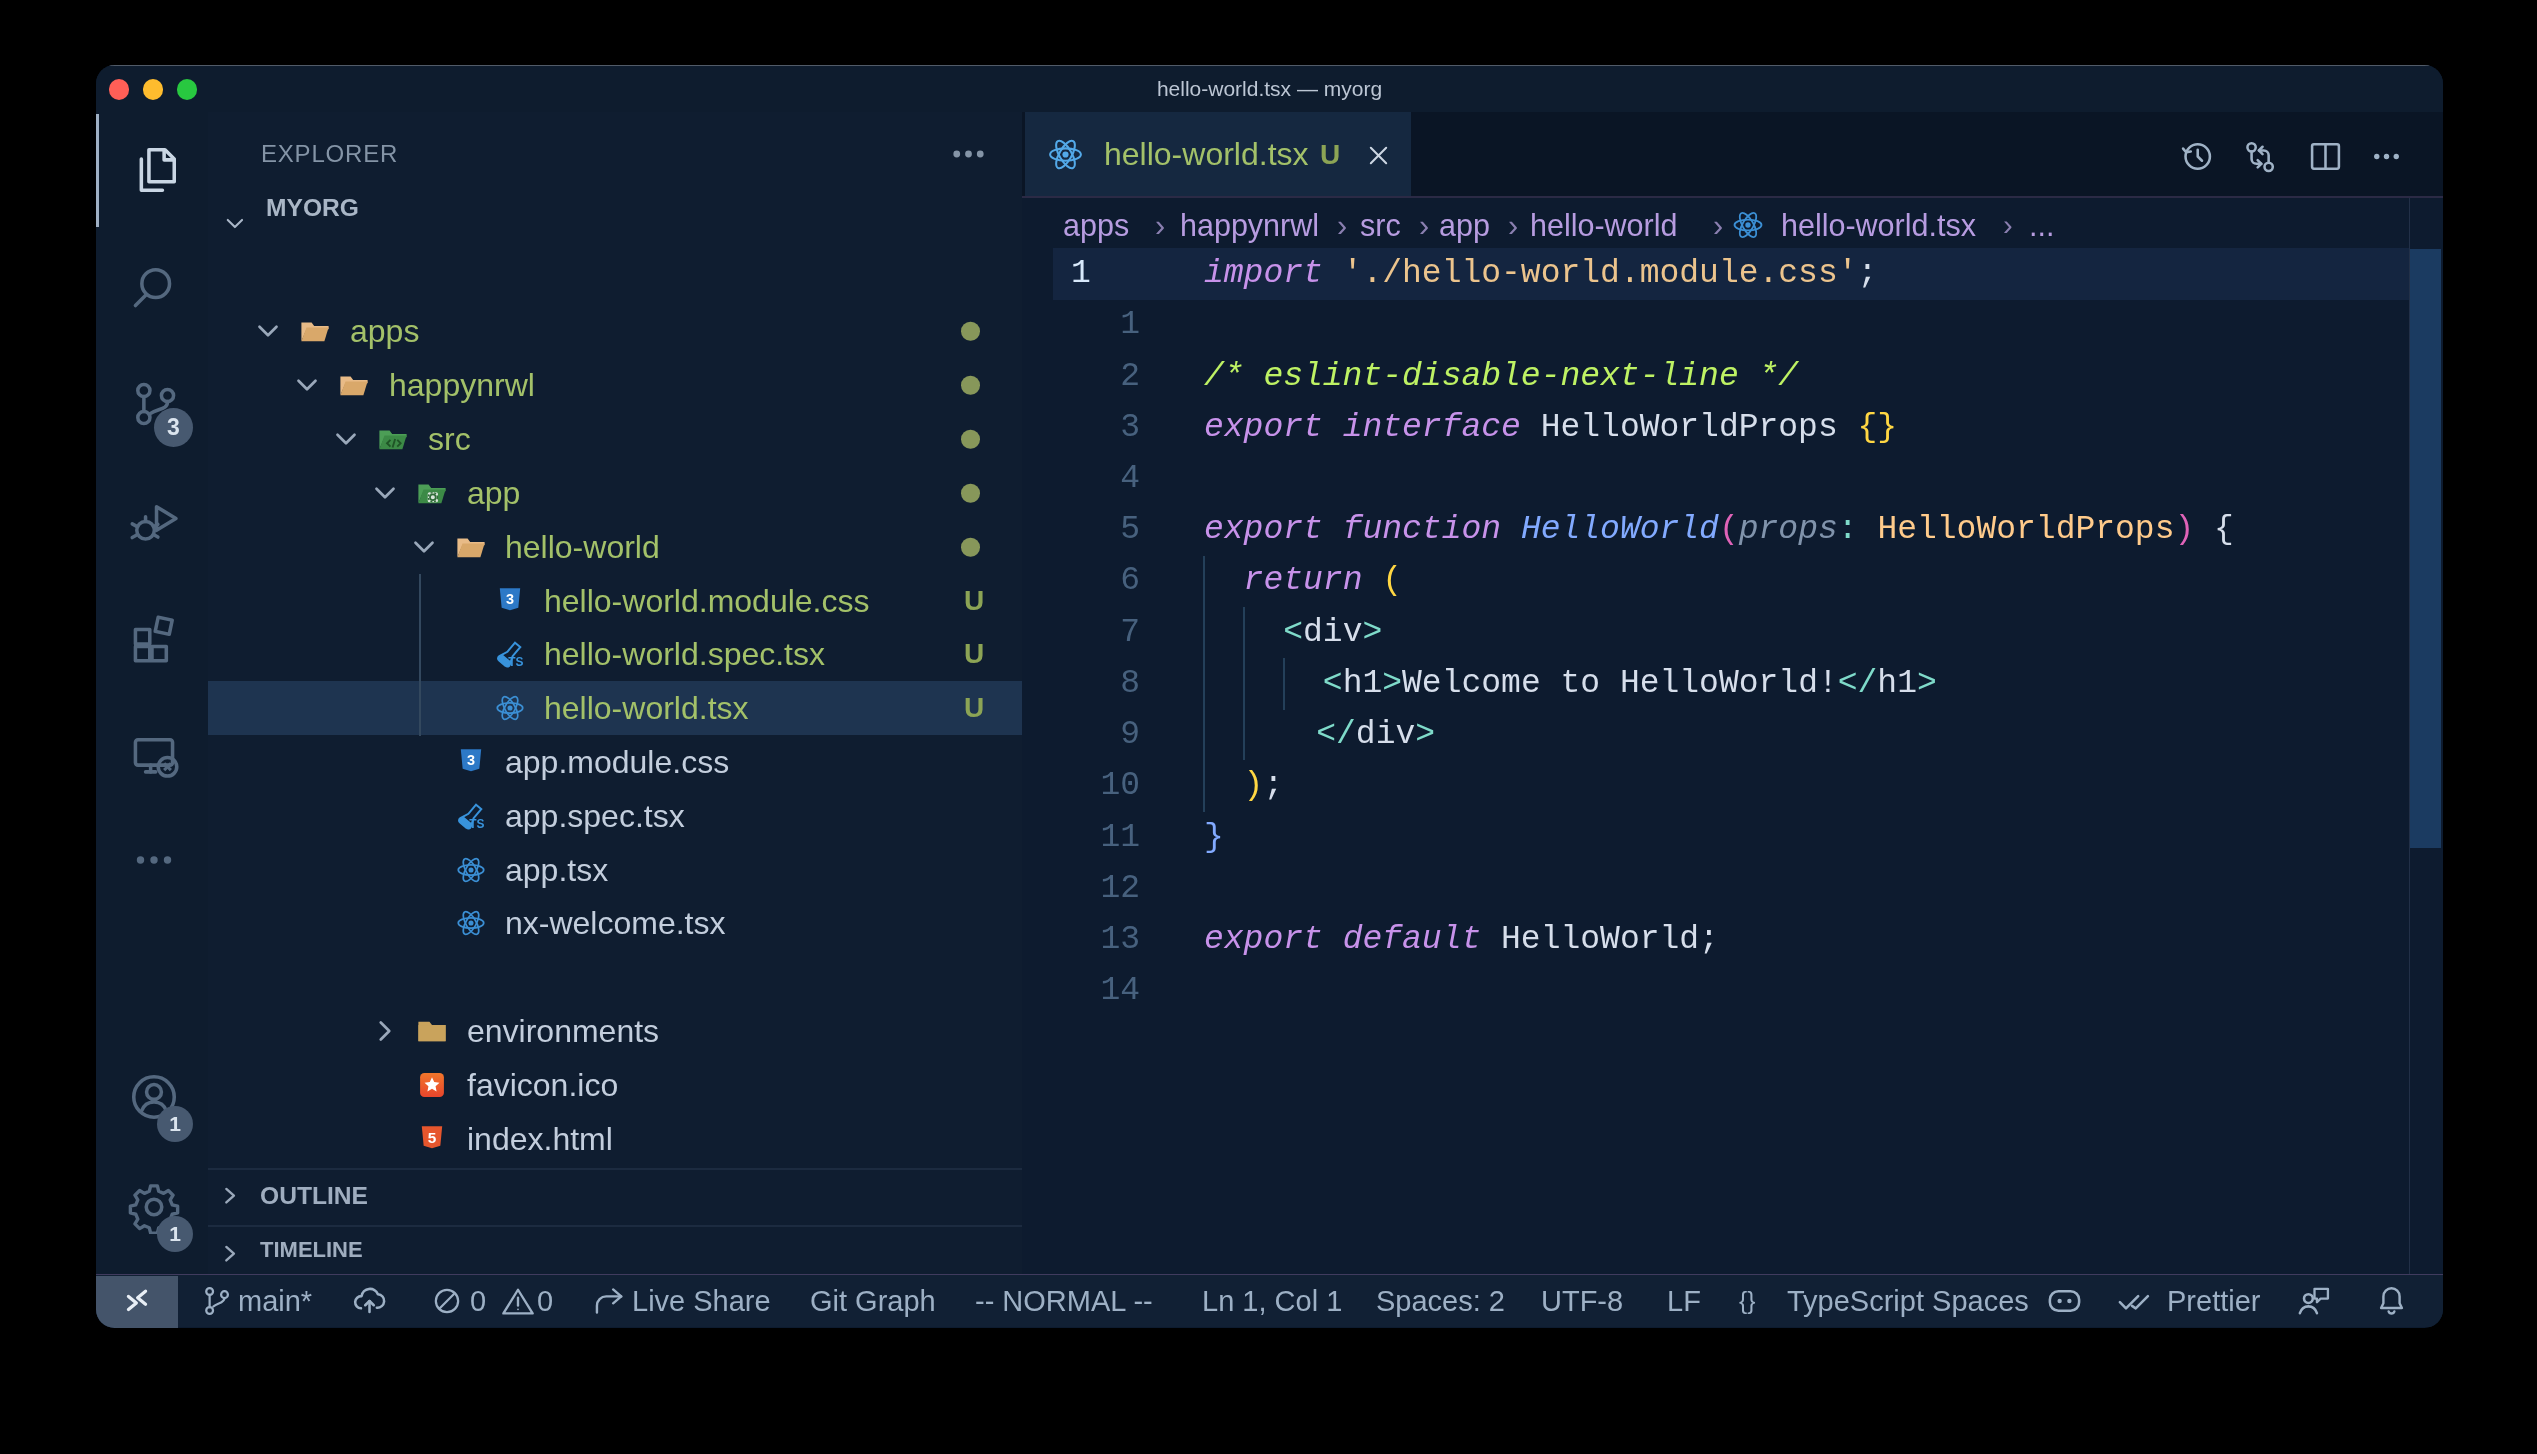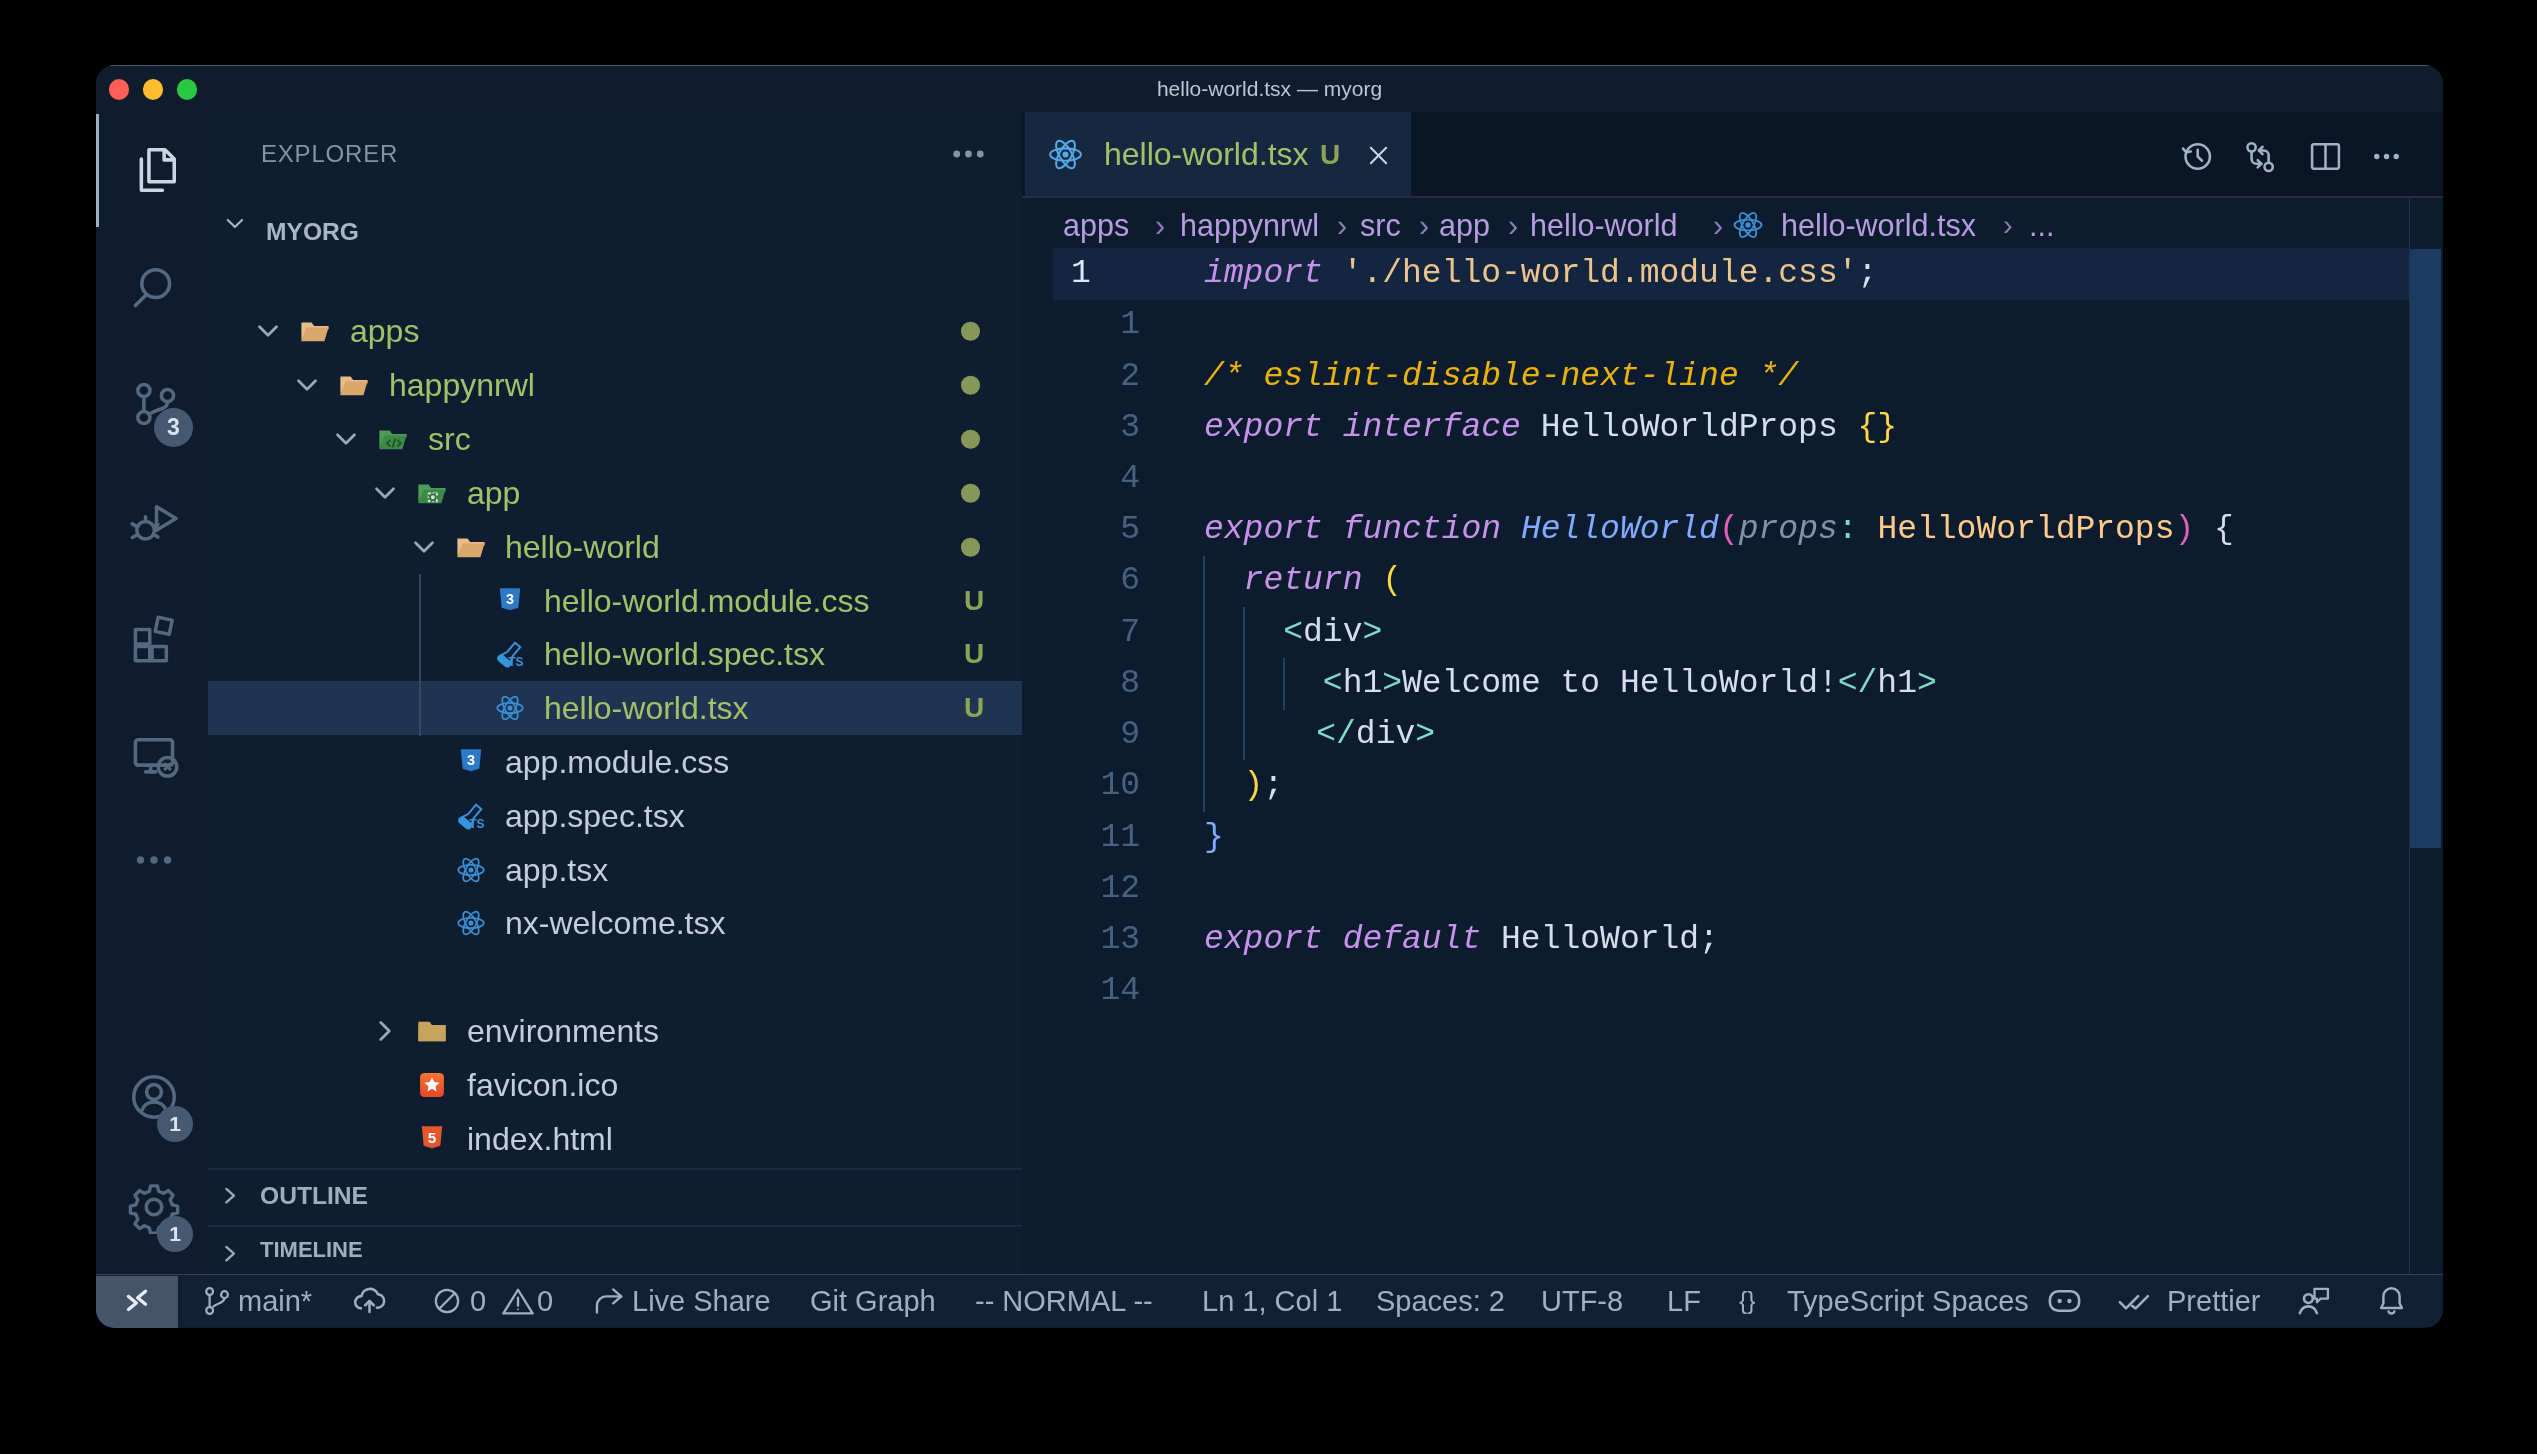--- a/index.html
+++ b/index.html
@@ -81,21 +81,21 @@
 <div class="a" style="left:112px;top:47px;width:814px;height:1163px;background:#0f1d30"></div>
 <div class="a" style="left:165px;top:68px;width:339px;height:42px;line-height:42px;font-size:24px;letter-spacing:0.8px;color:#8494a6">EXPLORER</div>
 <svg class="a" style="left:849px;top:77px" width="47" height="24" viewBox="0 0 32 14" fill="none">
       <circle cx="8" cy="7" r="2.3" fill="#8494a6"></circle>
       <circle cx="16" cy="7" r="2.3" fill="#8494a6"></circle>
       <circle cx="24" cy="7" r="2.3" fill="#8494a6"></circle>
     </svg>
 <svg class="a" style="left:127px;top:147px" width="25.4" height="25.4" viewBox="0 0 32 32" fill="none">
       <path d="M6 10l9 9 9-9" stroke="#aab7c8" stroke-width="2.6" fill="none" stroke-linecap="round" stroke-linejoin="round"></path>
     </svg>
-<div class="a" style="left:170px;top:140px;height:53px;line-height:53px;font-size:24.6px;font-weight:700;color:#a9b6c6">MYORG</div>
+<div class="a" style="left:170px;top:116px;height:53px;line-height:53px;font-size:24.6px;font-weight:700;color:#a9b6c6">MYORG</div>
 <div class="a" style="left:112px;top:0;width:814px;height:1209px;overflow:hidden">
 <div class="a" style="left:0;top:616px;width:814px;height:54px;background:#1e3450"></div>
 <div class="a" style="left:211px;top:509px;width:1.7px;height:162px;background:#33485e"></div>
 <div class="trow" style="top:239px">
 <svg class="chev" style="left:43px" width="34" height="34" viewBox="0 0 40 40" fill="none">
           <path d="M10 15l10 10 10-10" stroke="#9aa8ba" stroke-width="3.2" fill="none" stroke-linecap="round" stroke-linejoin="round"></path>
         </svg>
 <svg class="ticon" style="left:90px" width="34" height="34" viewBox="0 0 40 40" fill="none">
           <path d="M4 10h12l3 4h17v4H10L4 32z" fill="#e8bb87"></path>
           <path d="M10 16h26l-5 16H4z" fill="#d9a86a"></path>
@@ -328,21 +328,21 @@
 <div class="cl mono ln" style="top:490px">6</div>
 <div class="cl mono ln" style="top:542px">7</div>
 <div class="cl mono ln" style="top:593px">8</div>
 <div class="cl mono ln" style="top:644px">9</div>
 <div class="cl mono ln" style="top:695px">10</div>
 <div class="cl mono ln" style="top:747px">11</div>
 <div class="cl mono ln" style="top:798px">12</div>
 <div class="cl mono ln" style="top:849px">13</div>
 <div class="cl mono ln" style="top:900px">14</div>
 <div class="cl mono" style="left:1108px;top:183px"><span style="color:#c792ea;font-style:italic">import</span><span style="color:#d6deeb"> </span><span style="color:#ecc48d">'./hello-world.module.css'</span><span style="color:#d6deeb">;</span></div>
-<div class="cl mono" style="left:1108px;top:286px"><span style="color:#eab308;font-style:italic">/* eslint-disable-next-line */</span></div>
+<div class="cl mono" style="left:1108px;top:286px"><span style="color:#bef264;font-style:italic">/* eslint-disable-next-line */</span></div>
 <div class="cl mono" style="left:1108px;top:337px"><span style="color:#c792ea;font-style:italic">export</span><span style="color:#d6deeb"> </span><span style="color:#c792ea;font-style:italic">interface</span><span style="color:#d6deeb"> HelloWorldProps </span><span style="color:#ffd743">{}</span></div>
 <div class="cl mono" style="left:1108px;top:439px"><span style="color:#c792ea;font-style:italic">export</span><span style="color:#d6deeb"> </span><span style="color:#c792ea;font-style:italic">function</span><span style="color:#d6deeb"> </span><span style="color:#82aaff;font-style:italic">HelloWorld</span><span style="color:#df63b8">(</span><span style="color:#8093ab;font-style:italic">props</span><span style="color:#7fdbca">:</span><span style="color:#d6deeb"> </span><span style="color:#ffcb8b">HelloWorldProps</span><span style="color:#df63b8">)</span><span style="color:#d6deeb"> {</span></div>
 <div class="cl mono" style="left:1108px;top:490px"><span style="color:#d6deeb">  </span><span style="color:#c792ea;font-style:italic">return</span><span style="color:#d6deeb"> </span><span style="color:#ffd743">(</span></div>
 <div class="cl mono" style="left:1108px;top:542px"><span style="color:#d6deeb">    </span><span style="color:#7fdbca">&lt;</span><span style="color:#d6deeb">div</span><span style="color:#7fdbca">&gt;</span></div>
 <div class="cl mono" style="left:1108px;top:593px"><span style="color:#d6deeb">      </span><span style="color:#7fdbca">&lt;</span><span style="color:#d6deeb">h1</span><span style="color:#7fdbca">&gt;</span><span style="color:#d6deeb">Welcome to HelloWorld!</span><span style="color:#7fdbca">&lt;/</span><span style="color:#d6deeb">h1</span><span style="color:#7fdbca">&gt;</span></div>
 <div class="cl mono" style="left:1141px;top:644px"><span style="color:#d6deeb">    </span><span style="color:#7fdbca">&lt;/</span><span style="color:#d6deeb">div</span><span style="color:#7fdbca">&gt;</span></div>
 <div class="cl mono" style="left:1108px;top:695px"><span style="color:#d6deeb">  </span><span style="color:#ffd743">)</span><span style="color:#d6deeb">;</span></div>
 <div class="cl mono" style="left:1108px;top:747px"><span style="color:#82aaff">}</span></div>
 <div class="cl mono" style="left:1108px;top:849px"><span style="color:#c792ea;font-style:italic">export</span><span style="color:#d6deeb"> </span><span style="color:#c792ea;font-style:italic">default</span><span style="color:#d6deeb"> HelloWorld;</span></div>
 <div class="a" style="left:2313px;top:133px;width:0.8px;height:1076px;background:#223048"></div>

